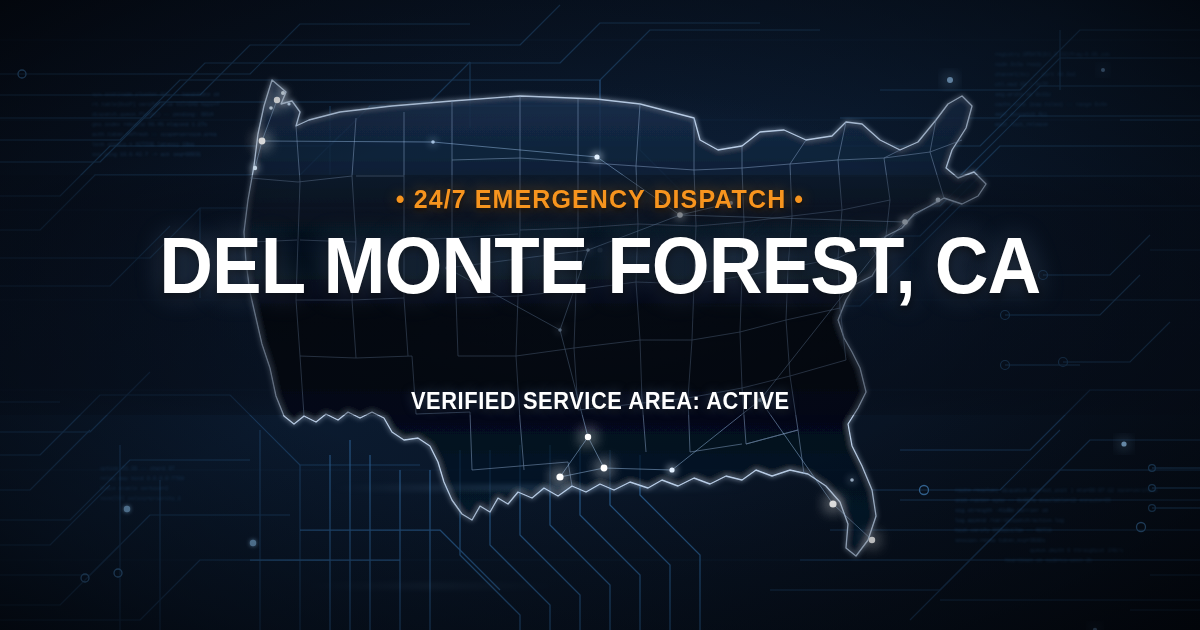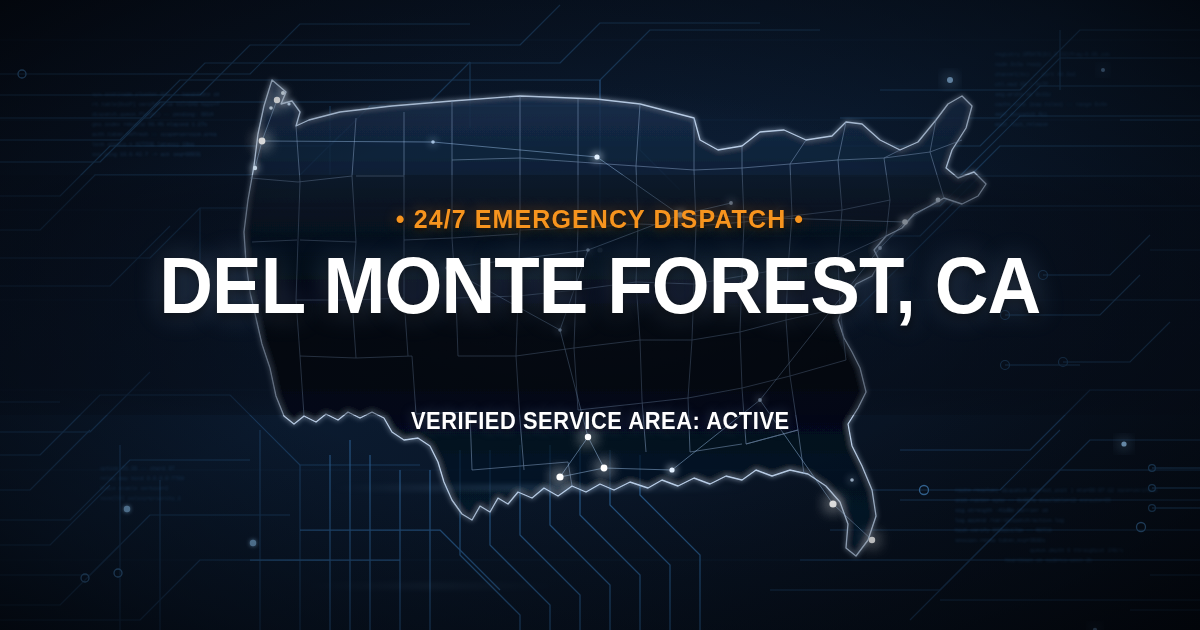--- a/index.html
+++ b/index.html
@@ -25,21 +25,21 @@
   
   #band{
     position:absolute;left:0;right:0;top:175px;height:240px;
     background:linear-gradient(to bottom, rgba(5,10,20,.30) 0%, rgba(5,10,20,.46) 12%, rgba(5,10,20,.50) 88%, rgba(5,10,20,.30) 100%);
   }
   
   .streak{position:absolute;height:2px;filter:blur(3px);}
 
   
   #textwrap{position:absolute;left:0;right:0;top:175px;height:240px;
-    display:flex;flex-direction:column;align-items:center;justify-content:space-between;}
+    display:flex;flex-direction:column;align-items:center;justify-content:flex-end;}
   #eyebrow{
     margin-top:30px;
     color:#f7941e;font-size:25px;font-weight:bold;letter-spacing:1.1px;
     font-family:"Liberation Sans", sans-serif;
     text-shadow:0 0 14px rgba(247,148,30,.45), 0 2px 4px rgba(0,0,0,.75);
     white-space:nowrap;
   }
   #title{
     margin-top:12px;
     color:#ffffff;font-size:80px;line-height:1;font-weight:bold;

